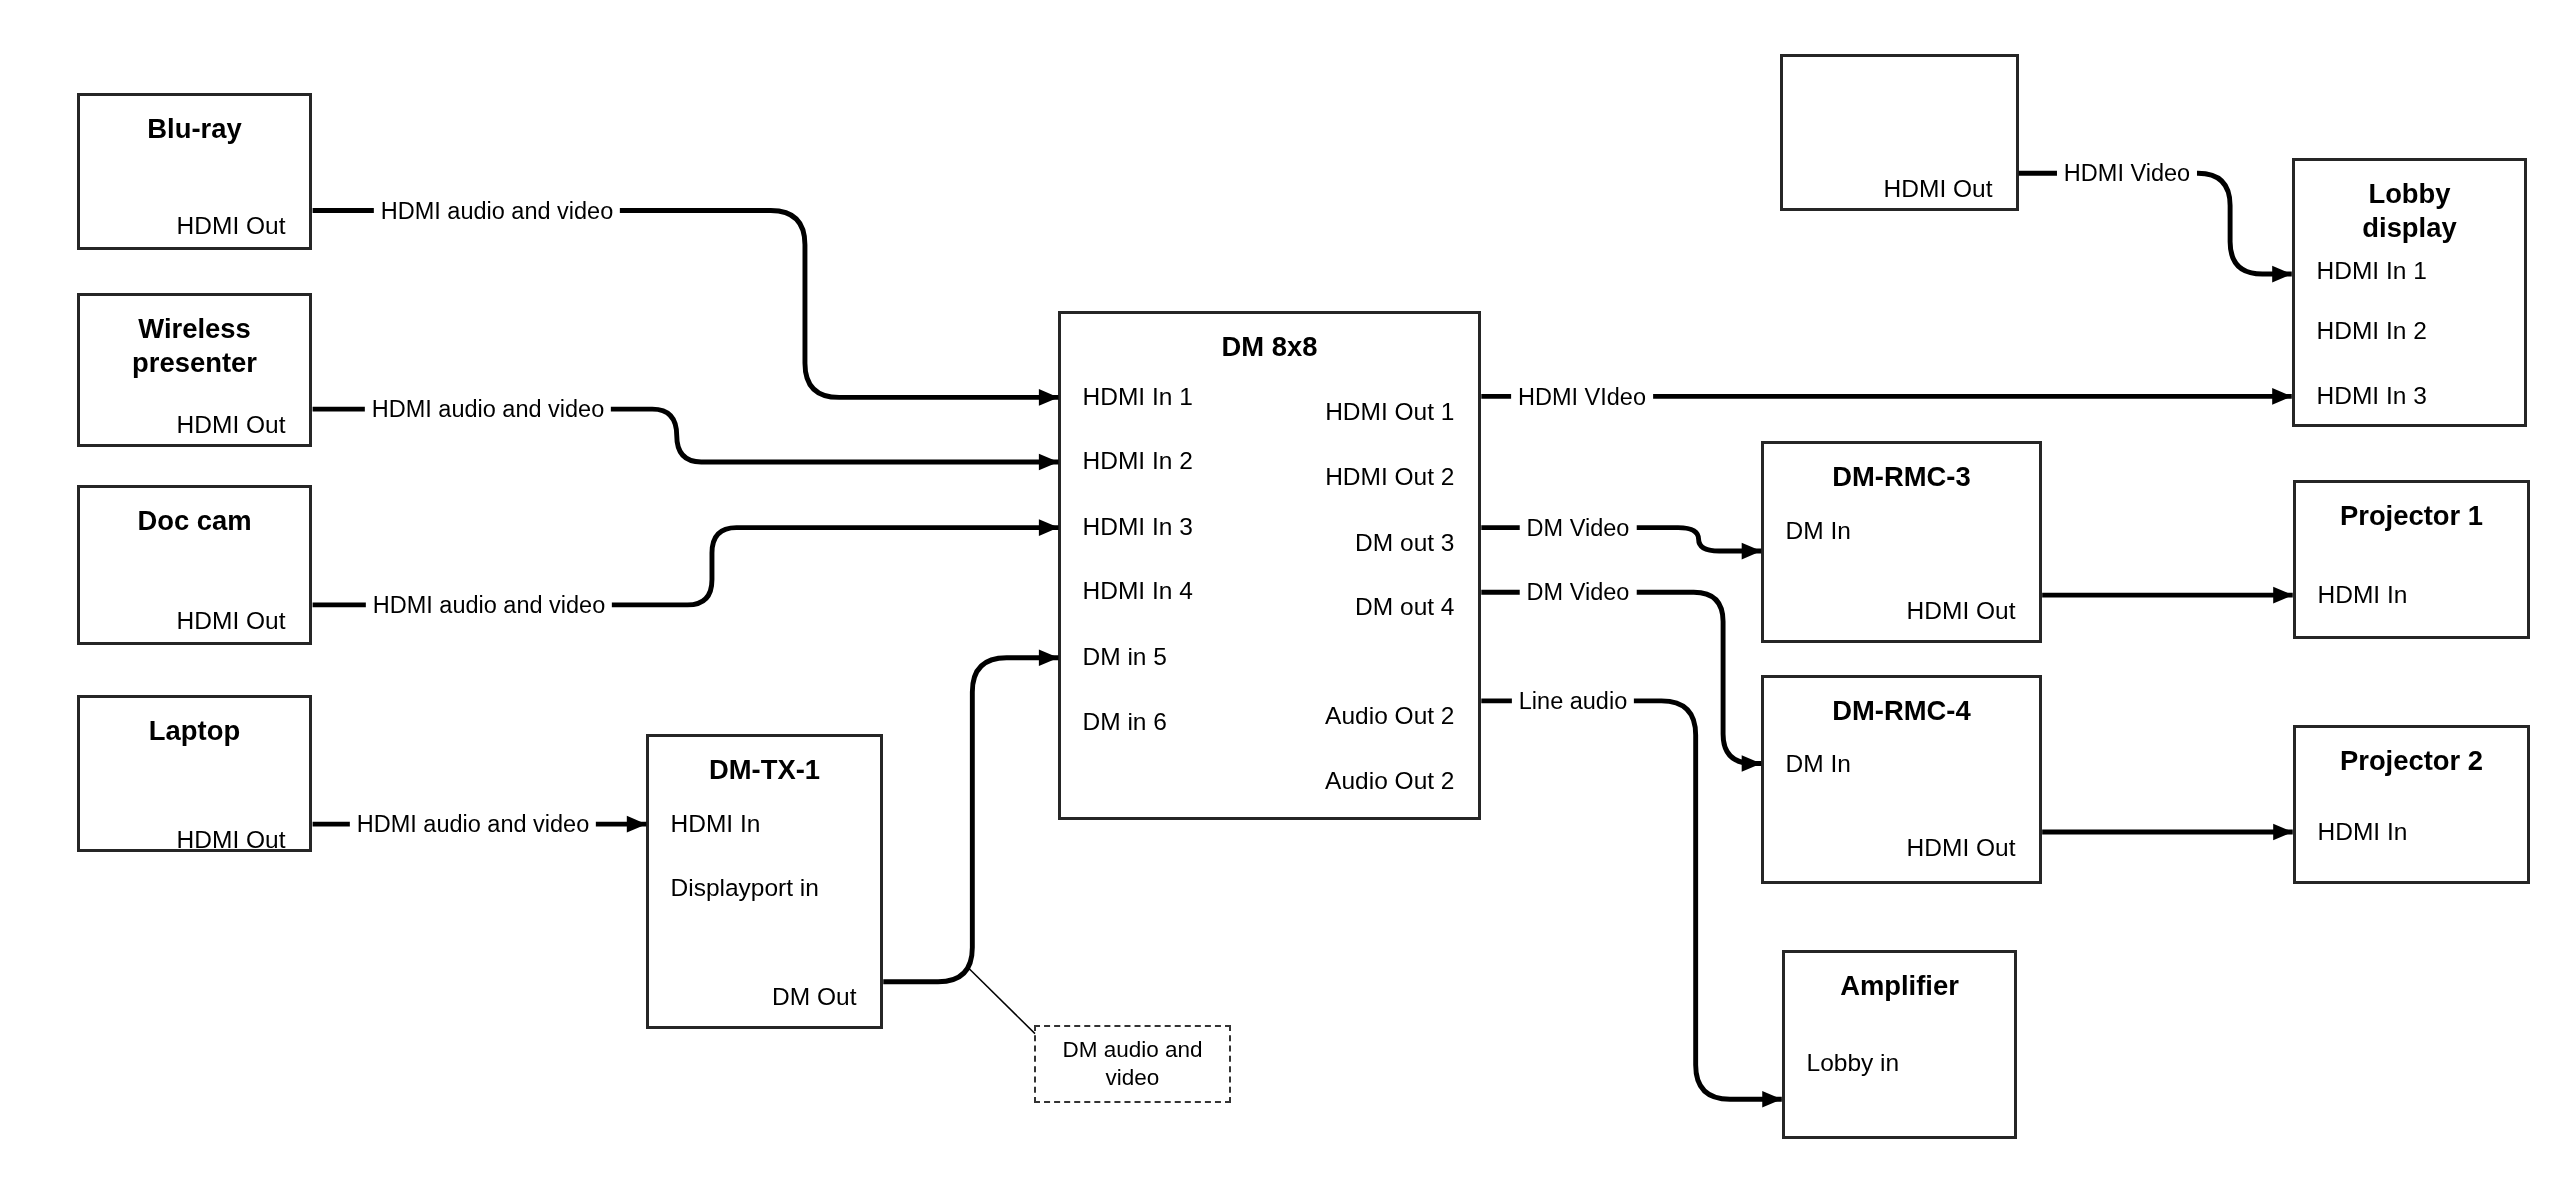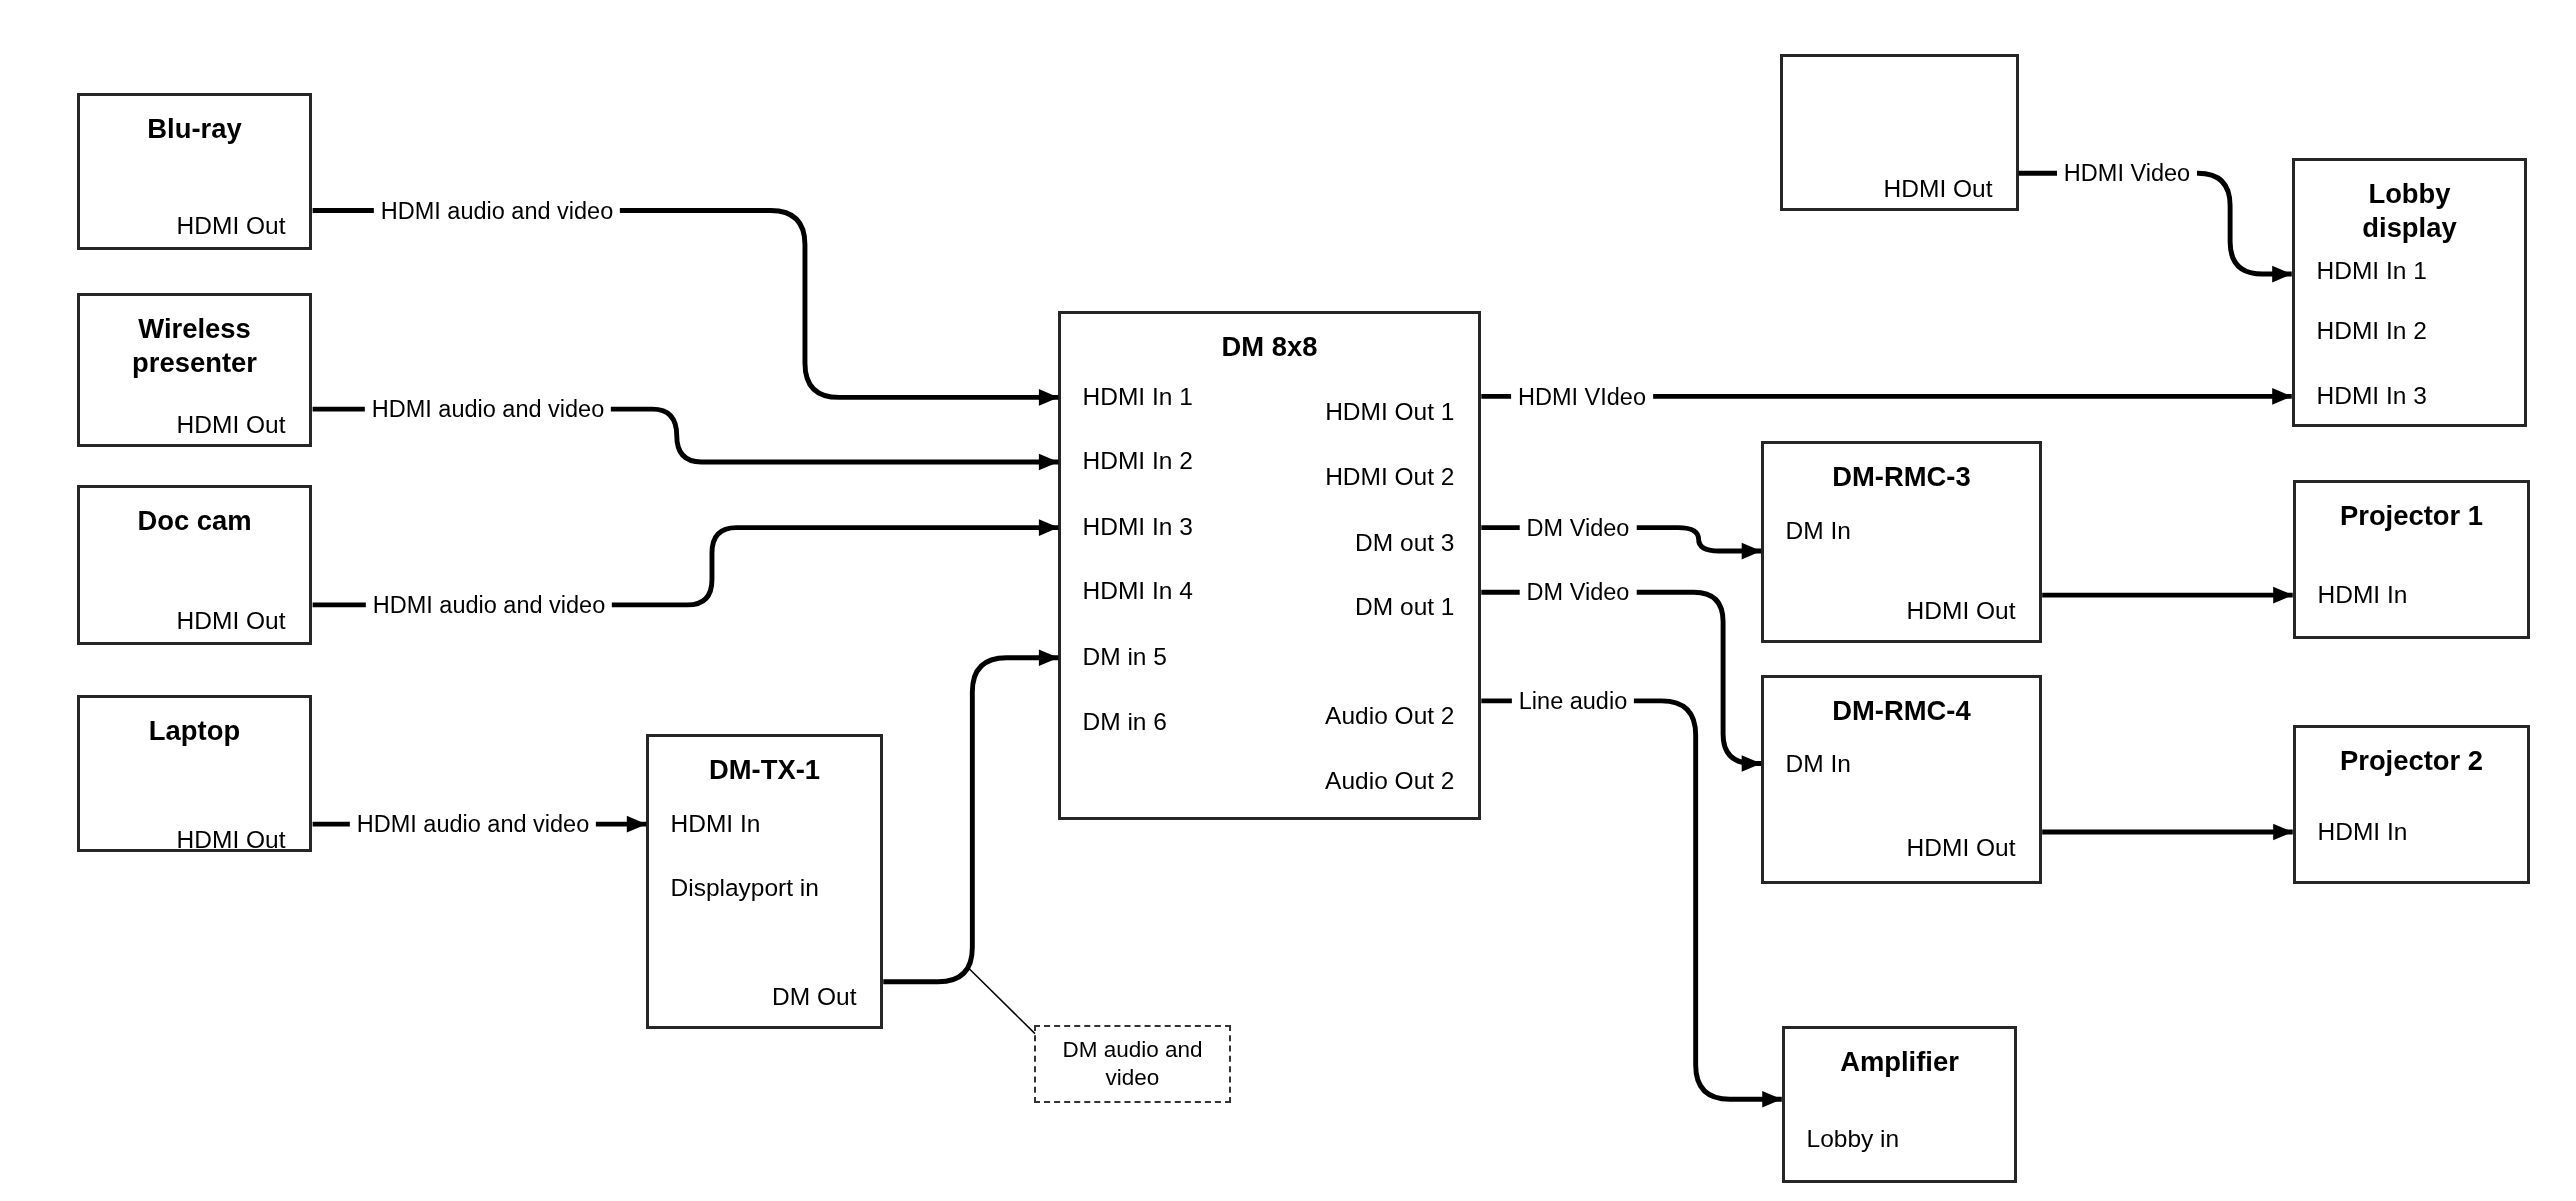--- a/index.html
+++ b/index.html
@@ -101,21 +101,21 @@
       <div class="title">DM 8x8</div>
       <div class="port left" style="top: 66px;">HDMI In 1</div>
       <div class="port left" style="top: 130px;">HDMI In 2</div>
       <div class="port left" style="top: 196px;">HDMI In 3</div>
       <div class="port left" style="top: 260px;">HDMI In 4</div>
       <div class="port left" style="top: 326px;">DM in 5</div>
       <div class="port left" style="top: 391px;">DM in 6</div>
       <div class="port right" style="top: 65px;">HDMI Out 1</div>
       <div class="port right" style="top: 130px;">HDMI Out 2</div>
       <div class="port right" style="top: 196px; text-align: center;">DM out 3</div>
-      <div class="port right" style="top: 260px;">DM out 1</div>
+      <div class="port right" style="top: 260px;">DM out 4</div>
       <div class="port right" style="top: 369px;">Audio Out 2</div>
       <div class="port right" style="top: 434px;">Audio Out 2</div>
     </div>
     <div class="node" style="left: 1780px; top: 54px; width: 239px; height: 157px;">
       <div class="port right" style="top: 99px;">HDMI Out</div>
     </div>
     <div class="node" style="left: 2292px; top: 158px; width: 235px; height: 269px;">
       <div class="title">Lobby
 display</div>
       <div class="port left" style="top: 93px;">HDMI In 1</div>
@@ -133,21 +133,21 @@
     </div>
     <div class="node" style="left: 1761px; top: 675px; width: 281px; height: 209px;">
       <div class="title">DM-RMC-4</div>
       <div class="port left" style="top: 69px;">DM In</div>
       <div class="port right" style="top: 137px;">HDMI Out</div>
     </div>
     <div class="node" style="left: 2293px; top: 725px; width: 237px; height: 159px;">
       <div class="title">Projector 2</div>
       <div class="port left" style="top: 87px;">HDMI In</div>
     </div>
-    <div class="node" style="left: 1782px; top: 1026px; width: 235px; height: 157px; padding-left: 19px;">
+    <div class="node" style="left: 1782px; top: 950px; width: 235px; height: 189px; padding-left: 19px;">
       <div class="title">Amplifier</div>
       <div class="port left" style="top: 93px;">Lobby in</div>
     </div>
     <div class="note-box" style="left: 1034px; top: 1025px; width: 197px; height: 78px;">DM audio and
 video</div>
     <svg id="edge-layer" width="2576" height="1201" viewBox="0 0 2631 1227">
       <defs>
         <marker id="arrowhead" markerUnits="userSpaceOnUse" markerWidth="24" markerHeight="20" refX="22" refY="10" orient="auto">
           <path d="M 2 1.5 L 22 10 L 2 18.5 Z" fill="#000000"></path>
         </marker>

